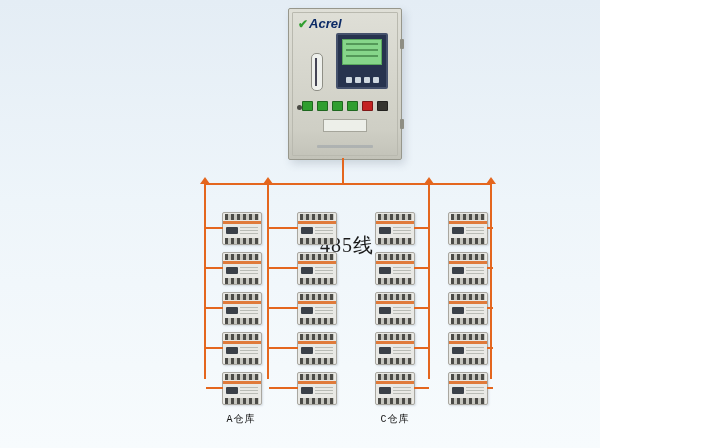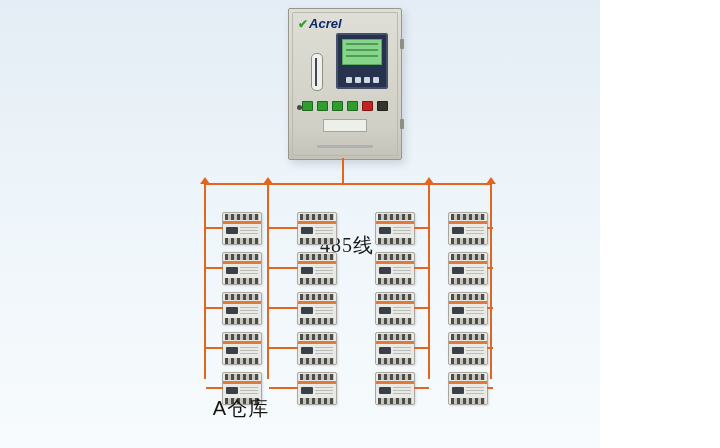--- a/index.html
+++ b/index.html
@@ -68,22 +68,22 @@
   .col-d.side-right .device::before{right:-6px;width:6px;}
   .d-teeth{height:6px;margin:1px 2px 0 2px;
     background:repeating-linear-gradient(90deg,#4c4c48 0 3px,#c6c6bf 3px 6px);}
   .d-band{height:3px;margin:1px 0 0 0;background:var(--accent,#e07a3a);}
   .d-face{position:relative;height:12px;margin:1px 2px;}
   .d-screen{position:absolute;left:1px;top:2px;width:12px;height:7px;background:#3a4048;border-radius:1px;}
   .d-lines{position:absolute;right:1px;top:2px;width:18px;height:7px;
     background:repeating-linear-gradient(180deg,#b9bcb6 0 1px,transparent 1px 3px);}
   
   .wh-label{
-    position:absolute;top:395px;width:76px;text-align:center;
-    font-family:Liberation Sans, sans-serif;font-size:20px;color:#141414;letter-spacing:1px;
+    position:absolute;top:412px;width:76px;text-align:center;
+    font-family:Liberation Mono, monospace;font-size:10px;color:#141414;letter-spacing:1px;
   }
   .wl-a{left:203px;} .wl-b{left:279px;} .wl-c{left:357px;} .wl-d{left:429px;}
 </style>
 </head>
 <body>
 
 <div class="stage">
 
   <div class="cabinet">
     <div class="cabinet-door"></div>
@@ -318,14 +318,15 @@
         <div class="d-band"></div>
         <div class="d-face">
           <span class="d-screen"></span>
           <span class="d-lines"></span>
         </div>
         <div class="d-teeth"></div>
       </div>
     </div>
 
   <div class="wh-label wl-a">A仓库</div>
+  <div class="wh-label wl-c">C仓库</div>
 
 </div>
 
 </body></html>

